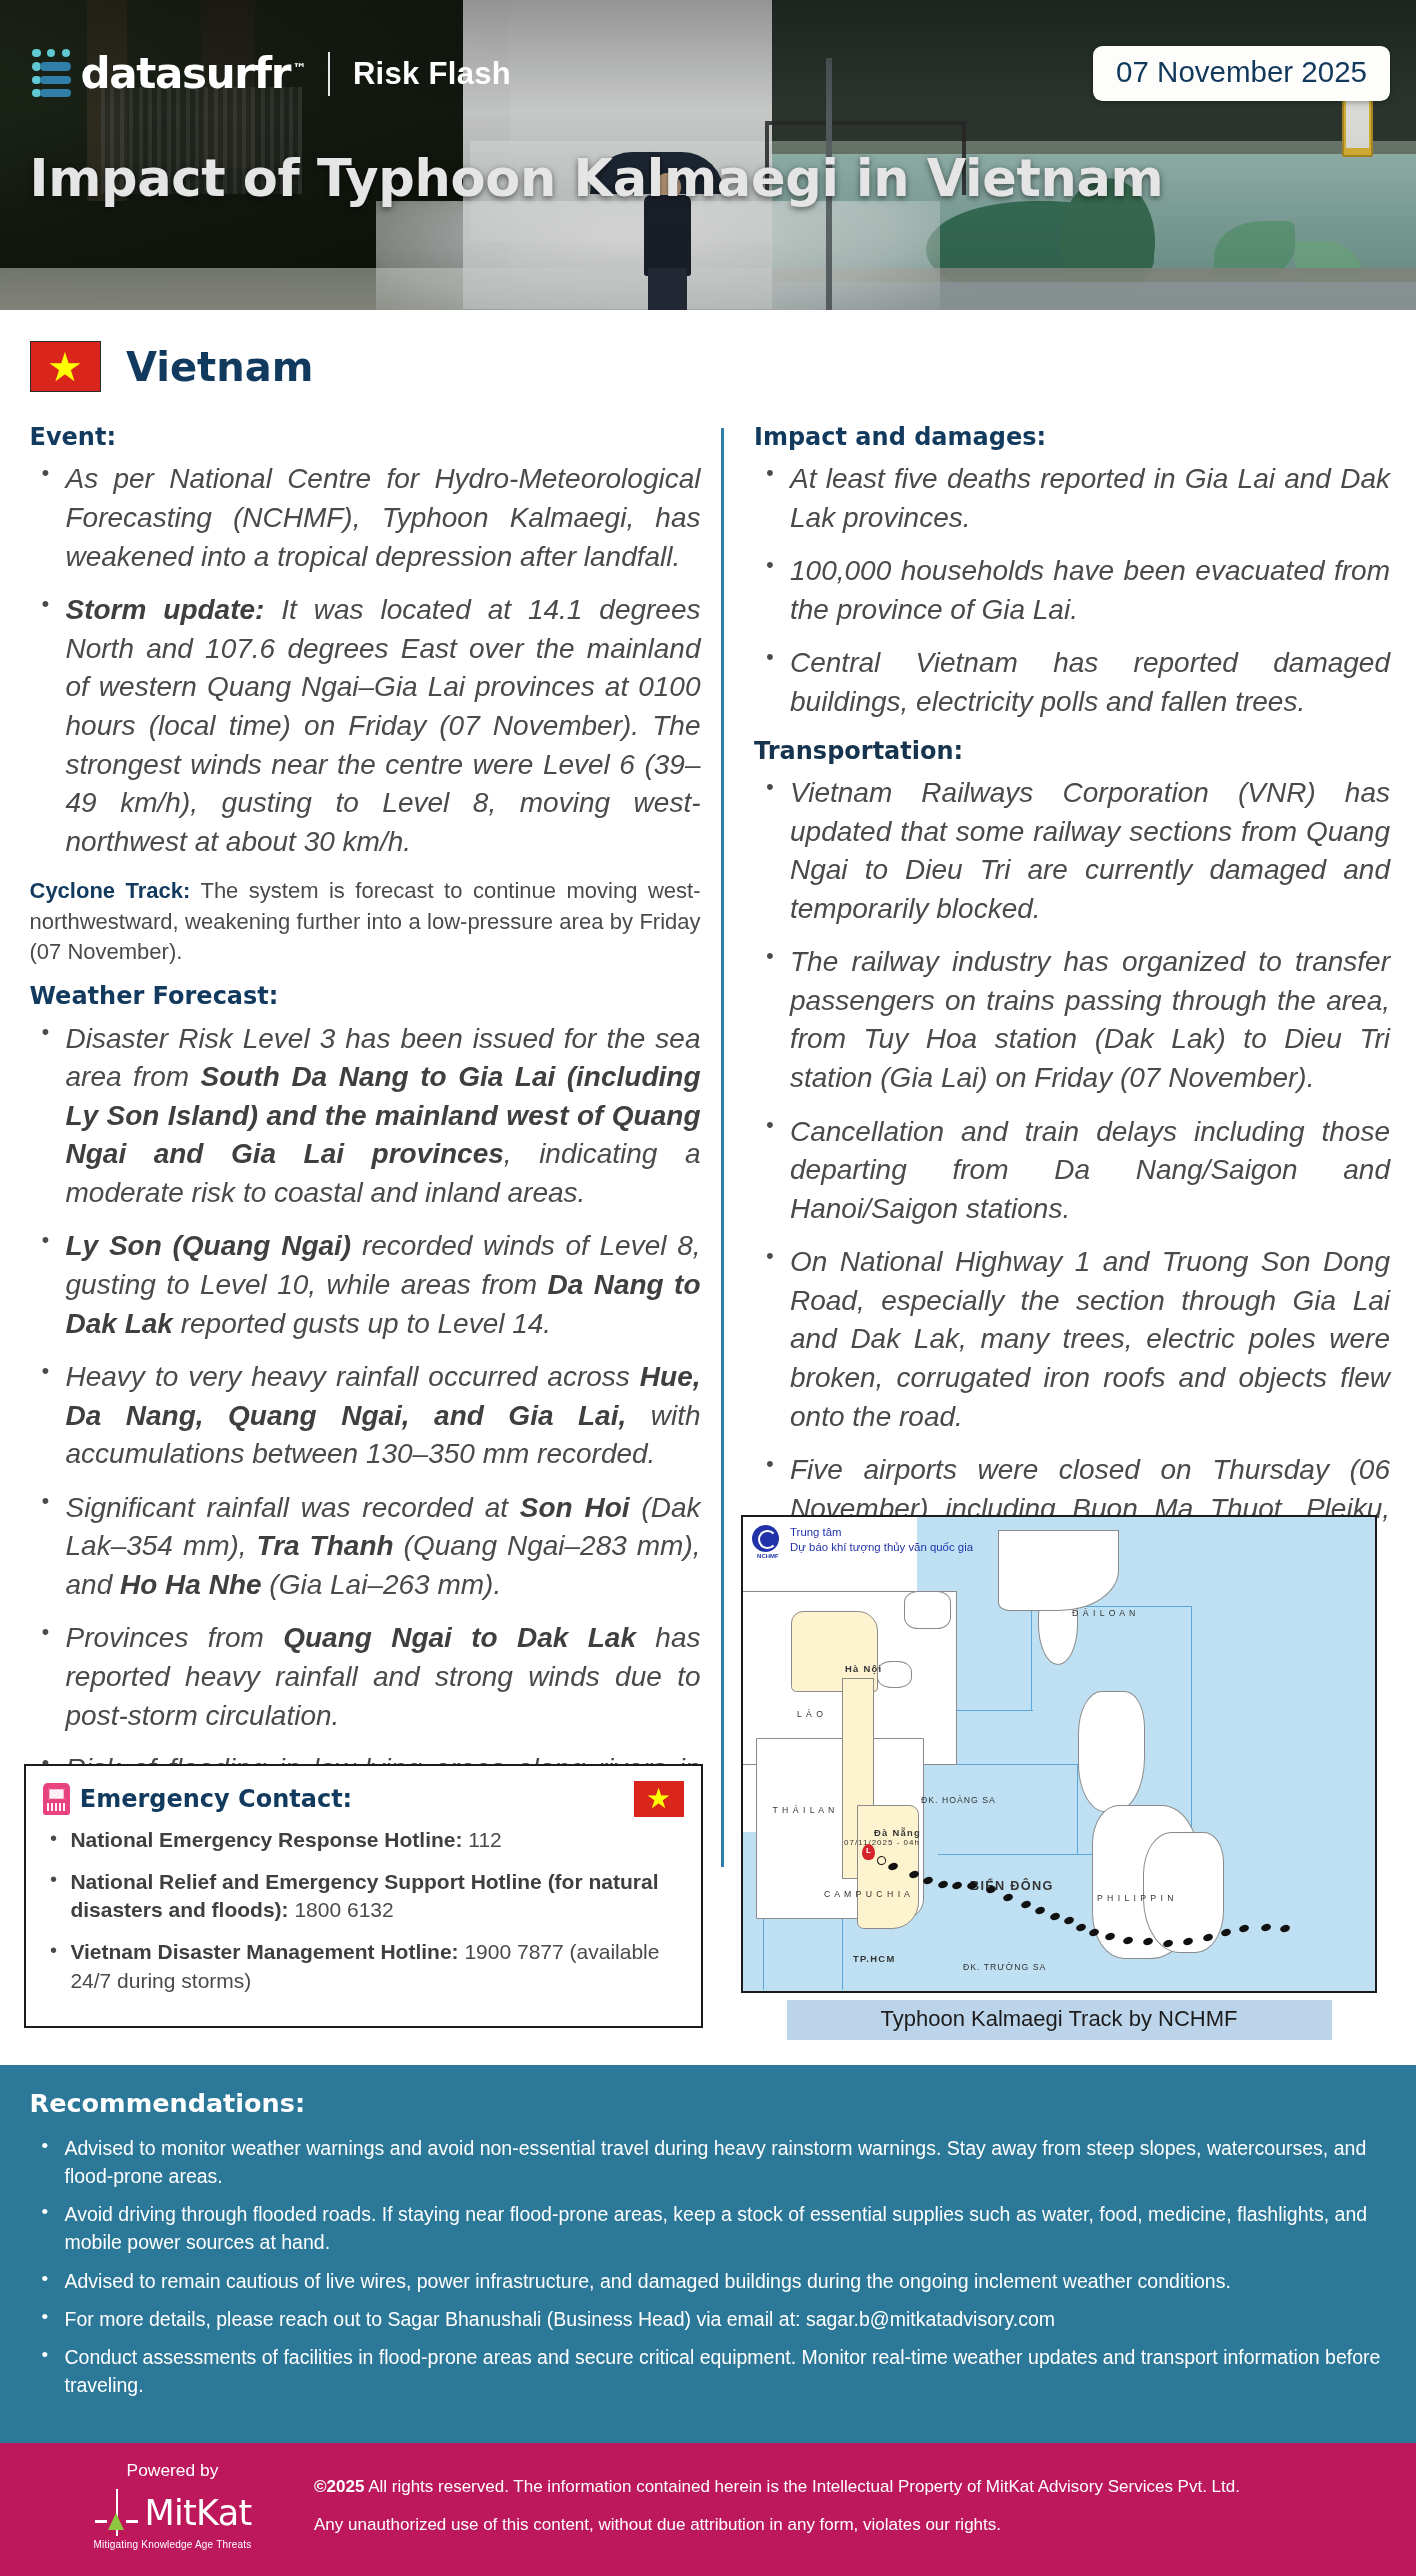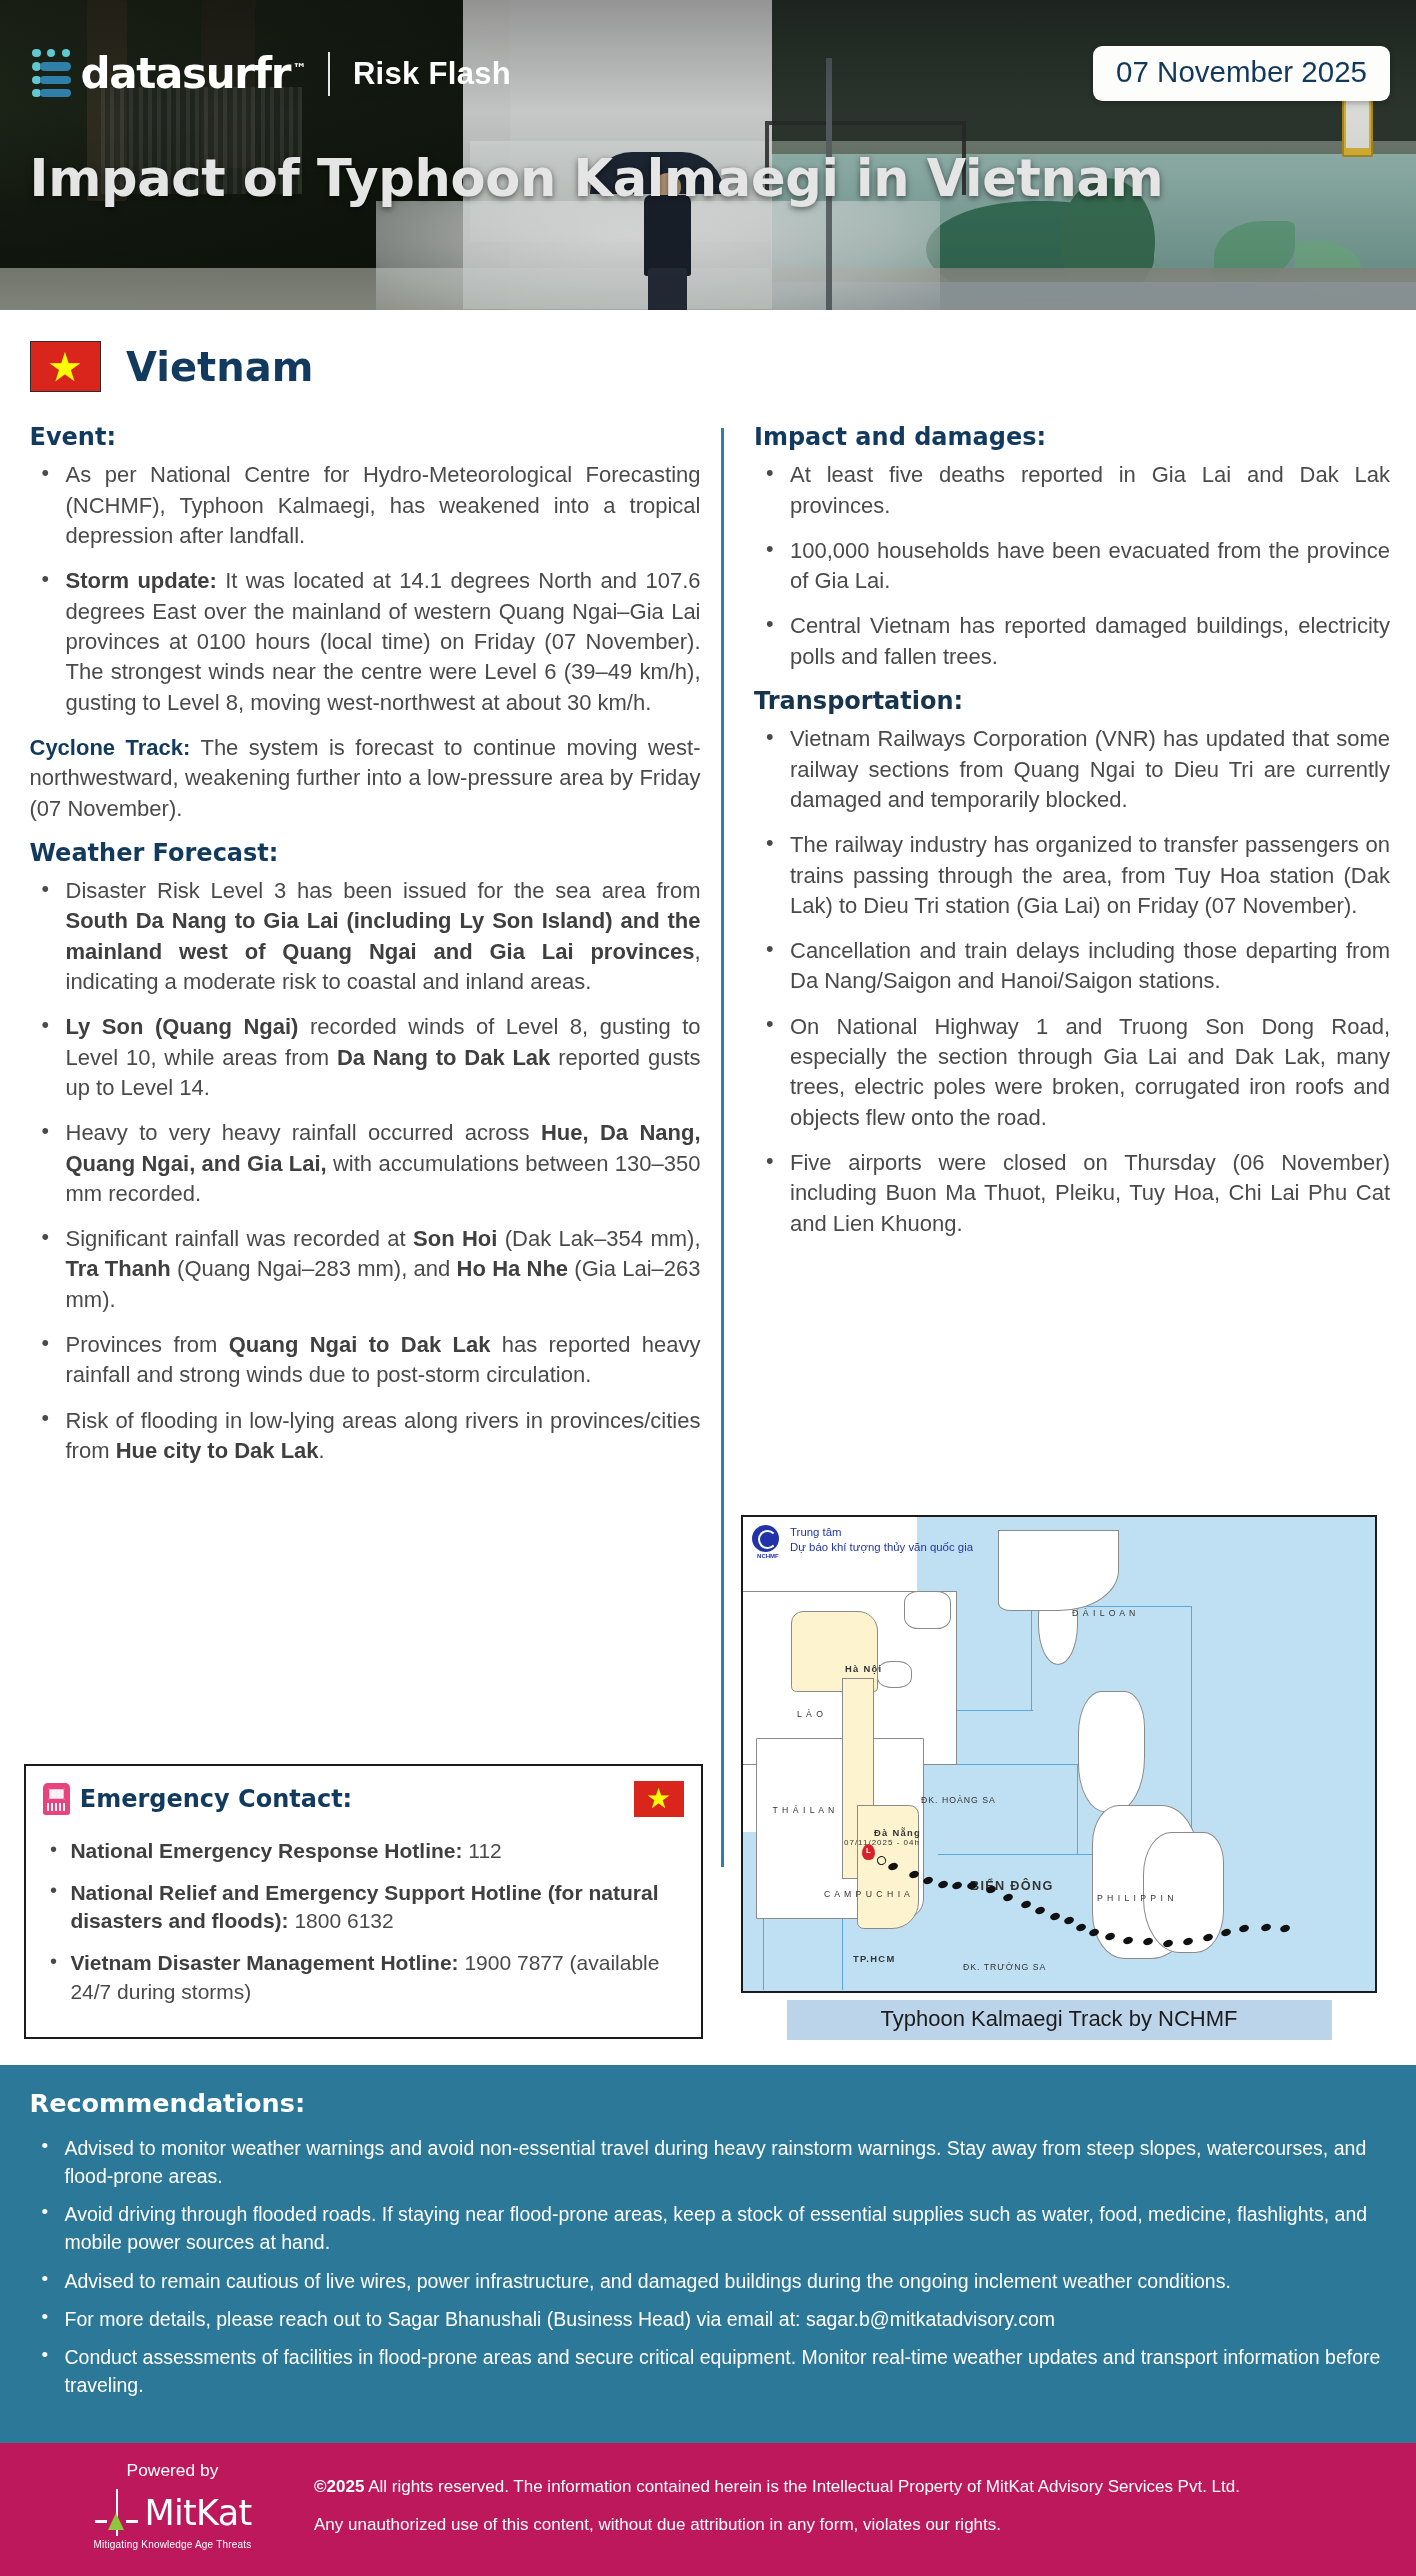--- a/index.html
+++ b/index.html
@@ -96,35 +96,35 @@
   
   .col-left { position:absolute; left:29.5px; top:423px; width:671px; }
   .col-right { position:absolute; left:754px; top:423px; width:636px; }
   .divider { position:absolute; left:721px; top:428px; width:3.4px; height:1439px; background:#2f7fa8; }
 
   h3.section { font-size:24px; font-weight:700; color:#123a5e; margin:0 0 9.4px 0; font-family:"DejaVu Sans", sans-serif;}
   h3.section.dark { color:#17344f; }
   ul.bullets { list-style:none; margin:0 0 14.8px 0; padding:0; }
   ul.bullets > li {
     position:relative; padding-left:36px; margin-bottom:14.8px;
-    font-size:22px; line-height:1.38; color:#4a4a4a; text-align:justify;
+    font-size:28px; line-height:1.38; color:#4a4a4a; text-align:justify;font-style:italic;
   }
   ul.bullets > li:before {
     content:"•"; position:absolute; left:12px; top:-1.3px; font-size:21.5px; color:#4a4a4a;
   }
   p.para { font-size:22px; line-height:1.38; color:#4a4a4a; text-align:justify; margin:0 0 14.8px 0; }
   .lead { font-weight:700; color:#123a5e; }
   b { color:#3f3f3f; }
 
   
   .emergency {
     position:absolute; left:24px; top:1764px; width:679px;
     border:2px solid #1b1b1b; background:#ffffff; padding:14.8px 17.4px 17.4px 17.4px;
   }
-  .emg-head { display:flex; align-items:center; justify-content:space-between; margin-bottom:20px; }
+  .emg-head { display:flex; align-items:center; justify-content:space-between; margin-bottom:9px; }
   .emg-head-left { display:flex; align-items:center; }
   .phone-icon { width:27px; height:32px; background:#e8427f; border-radius:4.7px 4.7px 2.7px 2.7px; position:relative; margin-right:9.4px; }
   .phone-icon:before { content:""; position:absolute; left:4.7px; top:5.4px; width:17.4px; height:12px; background:#fff0f6;
     border-radius:2px; box-shadow: inset 0 0 0 1.3px #e8427f; }
   .phone-icon:after { content:""; position:absolute; left:4px; top:20px; width:19px; height:8px;
     background: repeating-linear-gradient(90deg,#fff0f6 0 2px,#e8427f 2px 4px); }
   .emg-title { font-size:24px; font-weight:700; color:#123a5e; font-family:"DejaVu Sans", sans-serif;}
   .emg-flag { width:50px; height:36px; background:#da251d; position:relative; }
   .emg-flag .star-glyph { font-size:28px; }
   ul.emg-list { list-style:none; margin:0; padding:0; }

